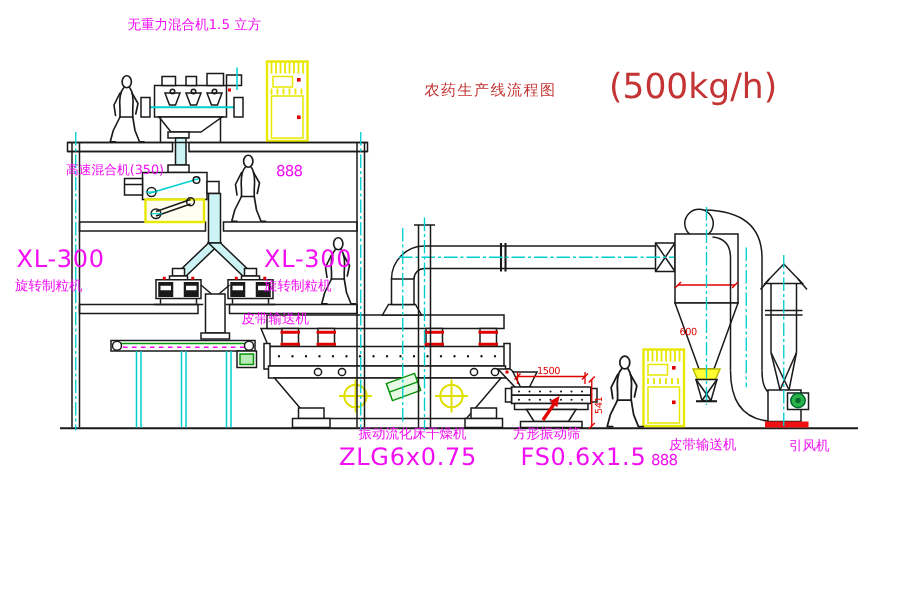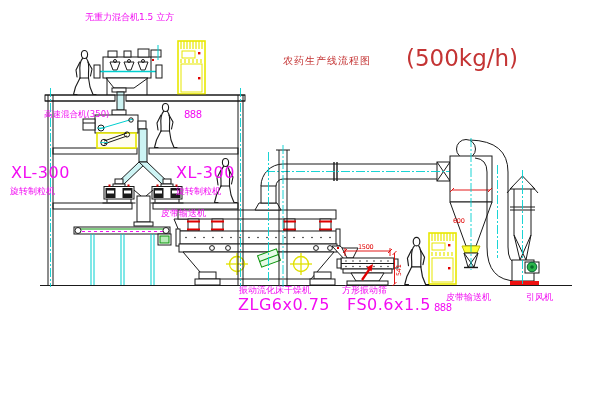--- a/index.html
+++ b/index.html
@@ -319,21 +319,21 @@
 <span class="lbl s9" style="left:85px;top:13px;">无重力混合机1.5 立方</span>
 <span class="lbl titlezh" style="left:283px;top:56px;">农药生产线流程图</span>
 <span class="lbl titlecap" style="left:406px;top:47px;">(500kg/h)</span>
 <span class="lbl s85" style="left:44px;top:110px;">高速混合机(350)</span>
 <span class="lbl model" style="left:11px;top:165px;">XL-300</span>
 <span class="lbl s9" style="left:10px;top:187px;">旋转制粒机</span>
 <span class="lbl model" style="left:176px;top:165px;">XL-300</span>
 <span class="lbl s9" style="left:176px;top:187px;">旋转制粒机</span>
 <span class="lbl s9" style="left:117px;top:209px;margin-left:44px;">皮带输送机</span>
 <span class="lbl s9" style="left:239px;top:286px;">振动流化床干燥机</span>
-<span class="lbl model" style="left:238px;top:297px;">ZLG6x0.75</span>
+<span class="lbl model" style="left:226px;top:297px;">ZLG6x0.75</span>
 <span class="lbl s9" style="left:342px;top:286px;">方形振动筛</span>
 <span class="lbl model" style="left:336px;top:297px;margin-left:11px;">FS0.6x1.5</span>
 <span class="lbl s9" style="left:446px;top:293px;">皮带输送机</span>
 <span class="lbl s9" style="left:526px;top:293px;font-family:Liberation Serif, serif;">引风机</span>
 
 <span class="lbl dim" style="left:358px;top:244px;">1500</span>
 <span class="lbl dim vrot" style="left:396px;top:276px;">541</span>
 <span class="lbl dim" style="left:453px;top:182px;margin-top:36px;">600</span>
 
 <span class="lbl disp" style="left:184px;top:70px;">888</span>

